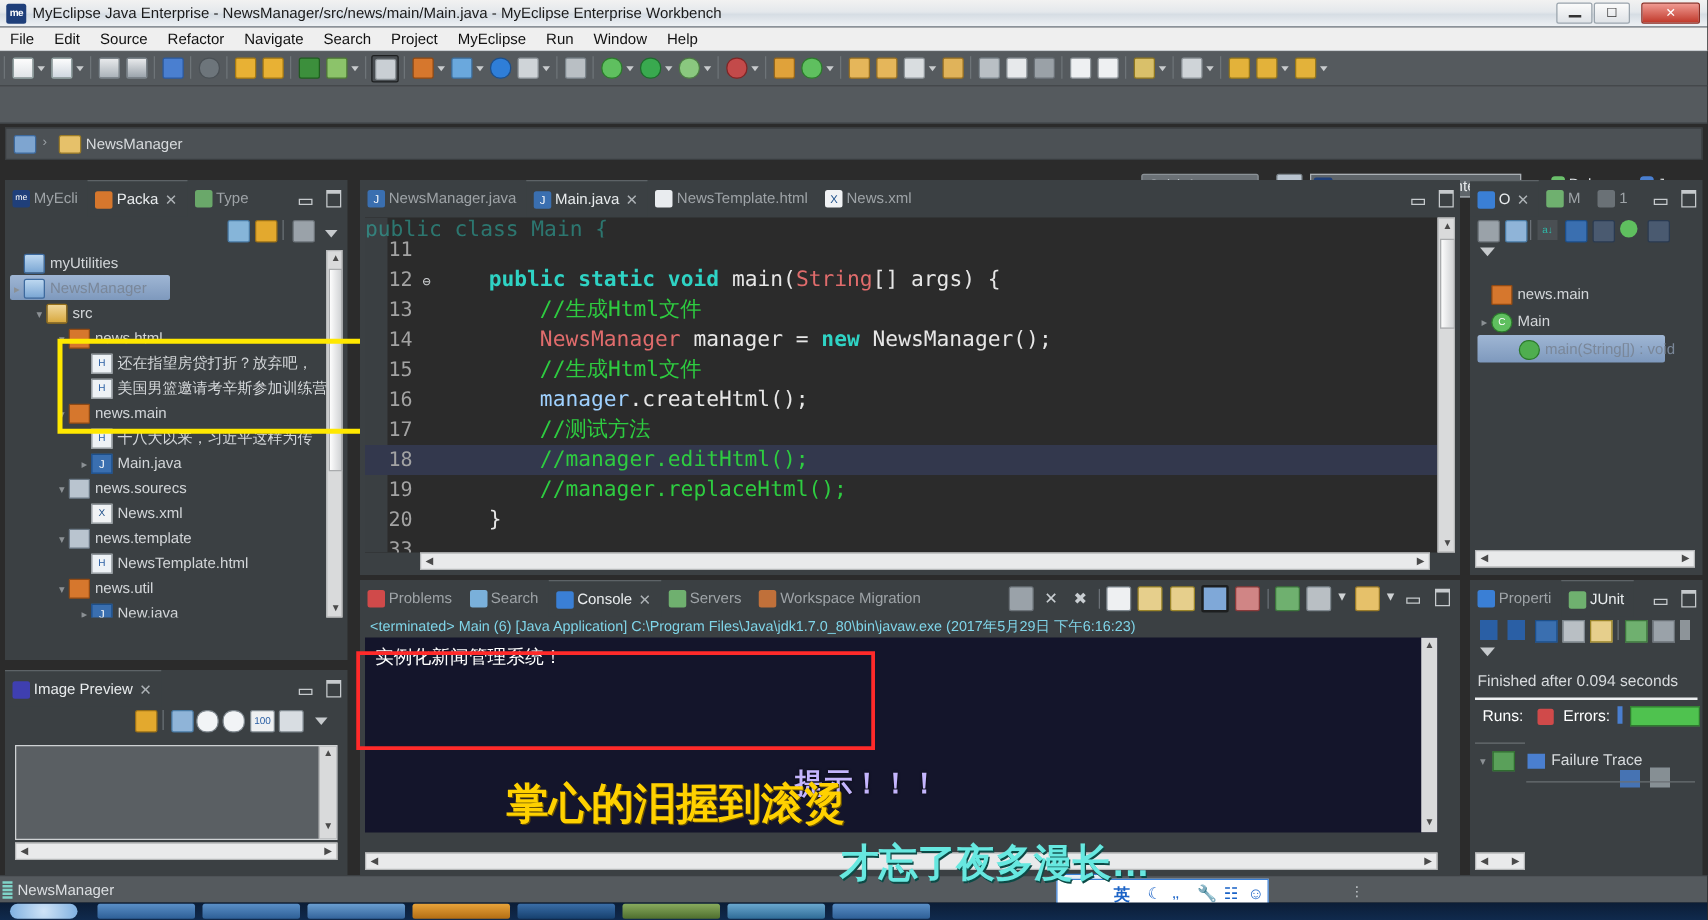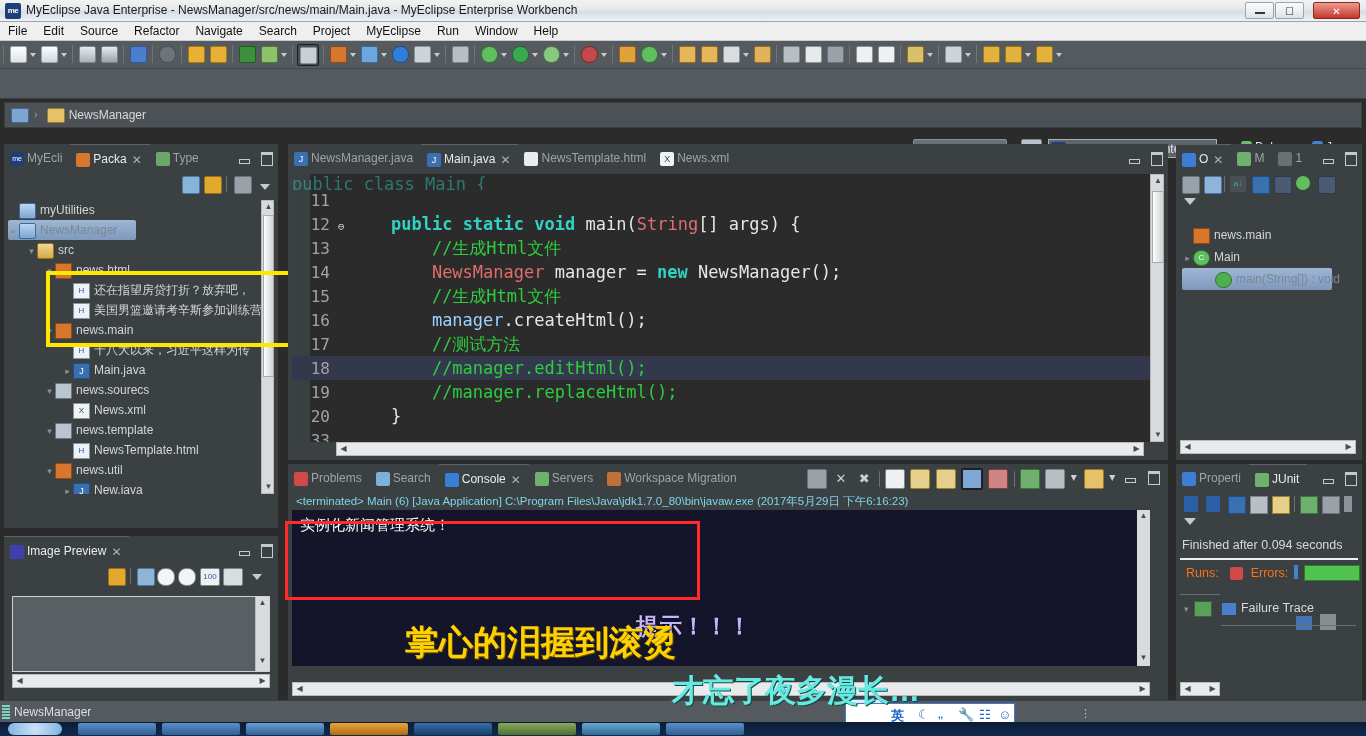--- a/index.html
+++ b/index.html
@@ -117,21 +117,21 @@
   #outline{left:1176px;top:144px;width:186px;height:316px;background:#3b4043;}
   #outline .ptb{position:absolute;left:0;top:28px;width:100%;height:40px;}
   #outtree{position:absolute;left:6px;top:80px;width:174px;height:192px;}
   #ouths{position:absolute;left:4px;bottom:6px;width:176px;height:14px;background:#e9eaeb;border:1px solid #b7b9ba;box-sizing:border-box;}
 
   
   #junit{left:1176px;top:464px;width:186px;height:236px;background:#3b4043;}
   #junit .ptb{position:absolute;left:0;top:28px;width:100%;height:40px;}
   #jfin{position:absolute;left:6px;top:74px;color:#d7dadd;font-size:12.5px;white-space:nowrap;}
   #jsepline{position:absolute;left:4px;top:94px;width:178px;height:2px;background:#eceef0;}
-  #jruns{position:absolute;left:10px;top:102px;font-size:12.5px;color:#f97316;}
+  #jruns{position:absolute;left:10px;top:102px;font-size:12.5px;color:#ffffff;}
   #jbar{position:absolute;left:128px;top:101px;width:54px;height:14px;background:#4fc24f;border:1px solid #2f7a2f;}
   #jfail{position:absolute;left:8px;top:137px;font-size:12.5px;color:#d7dadd;}
   #junit .jline{position:absolute;left:45px;top:161px;width:135px;height:1px;background:#6a6f73;}
   #junit .jline2{position:absolute;left:4px;top:130px;width:40px;height:1px;background:#6a6f73;}
 
   
   #statusbar{left:0;top:700px;width:1366px;height:22px;background:#555a5e;border-top:1px solid #3c4043;box-sizing:border-box;}
   #statustext{position:absolute;left:14px;top:4px;color:#dcdfe2;font-size:12px;}
   #statusgrip{position:absolute;left:2px;top:3px;width:10px;height:16px;}
   #statusgrip i{display:block;width:8px;height:2px;margin:1px 0;background:#7fd4c8;}

